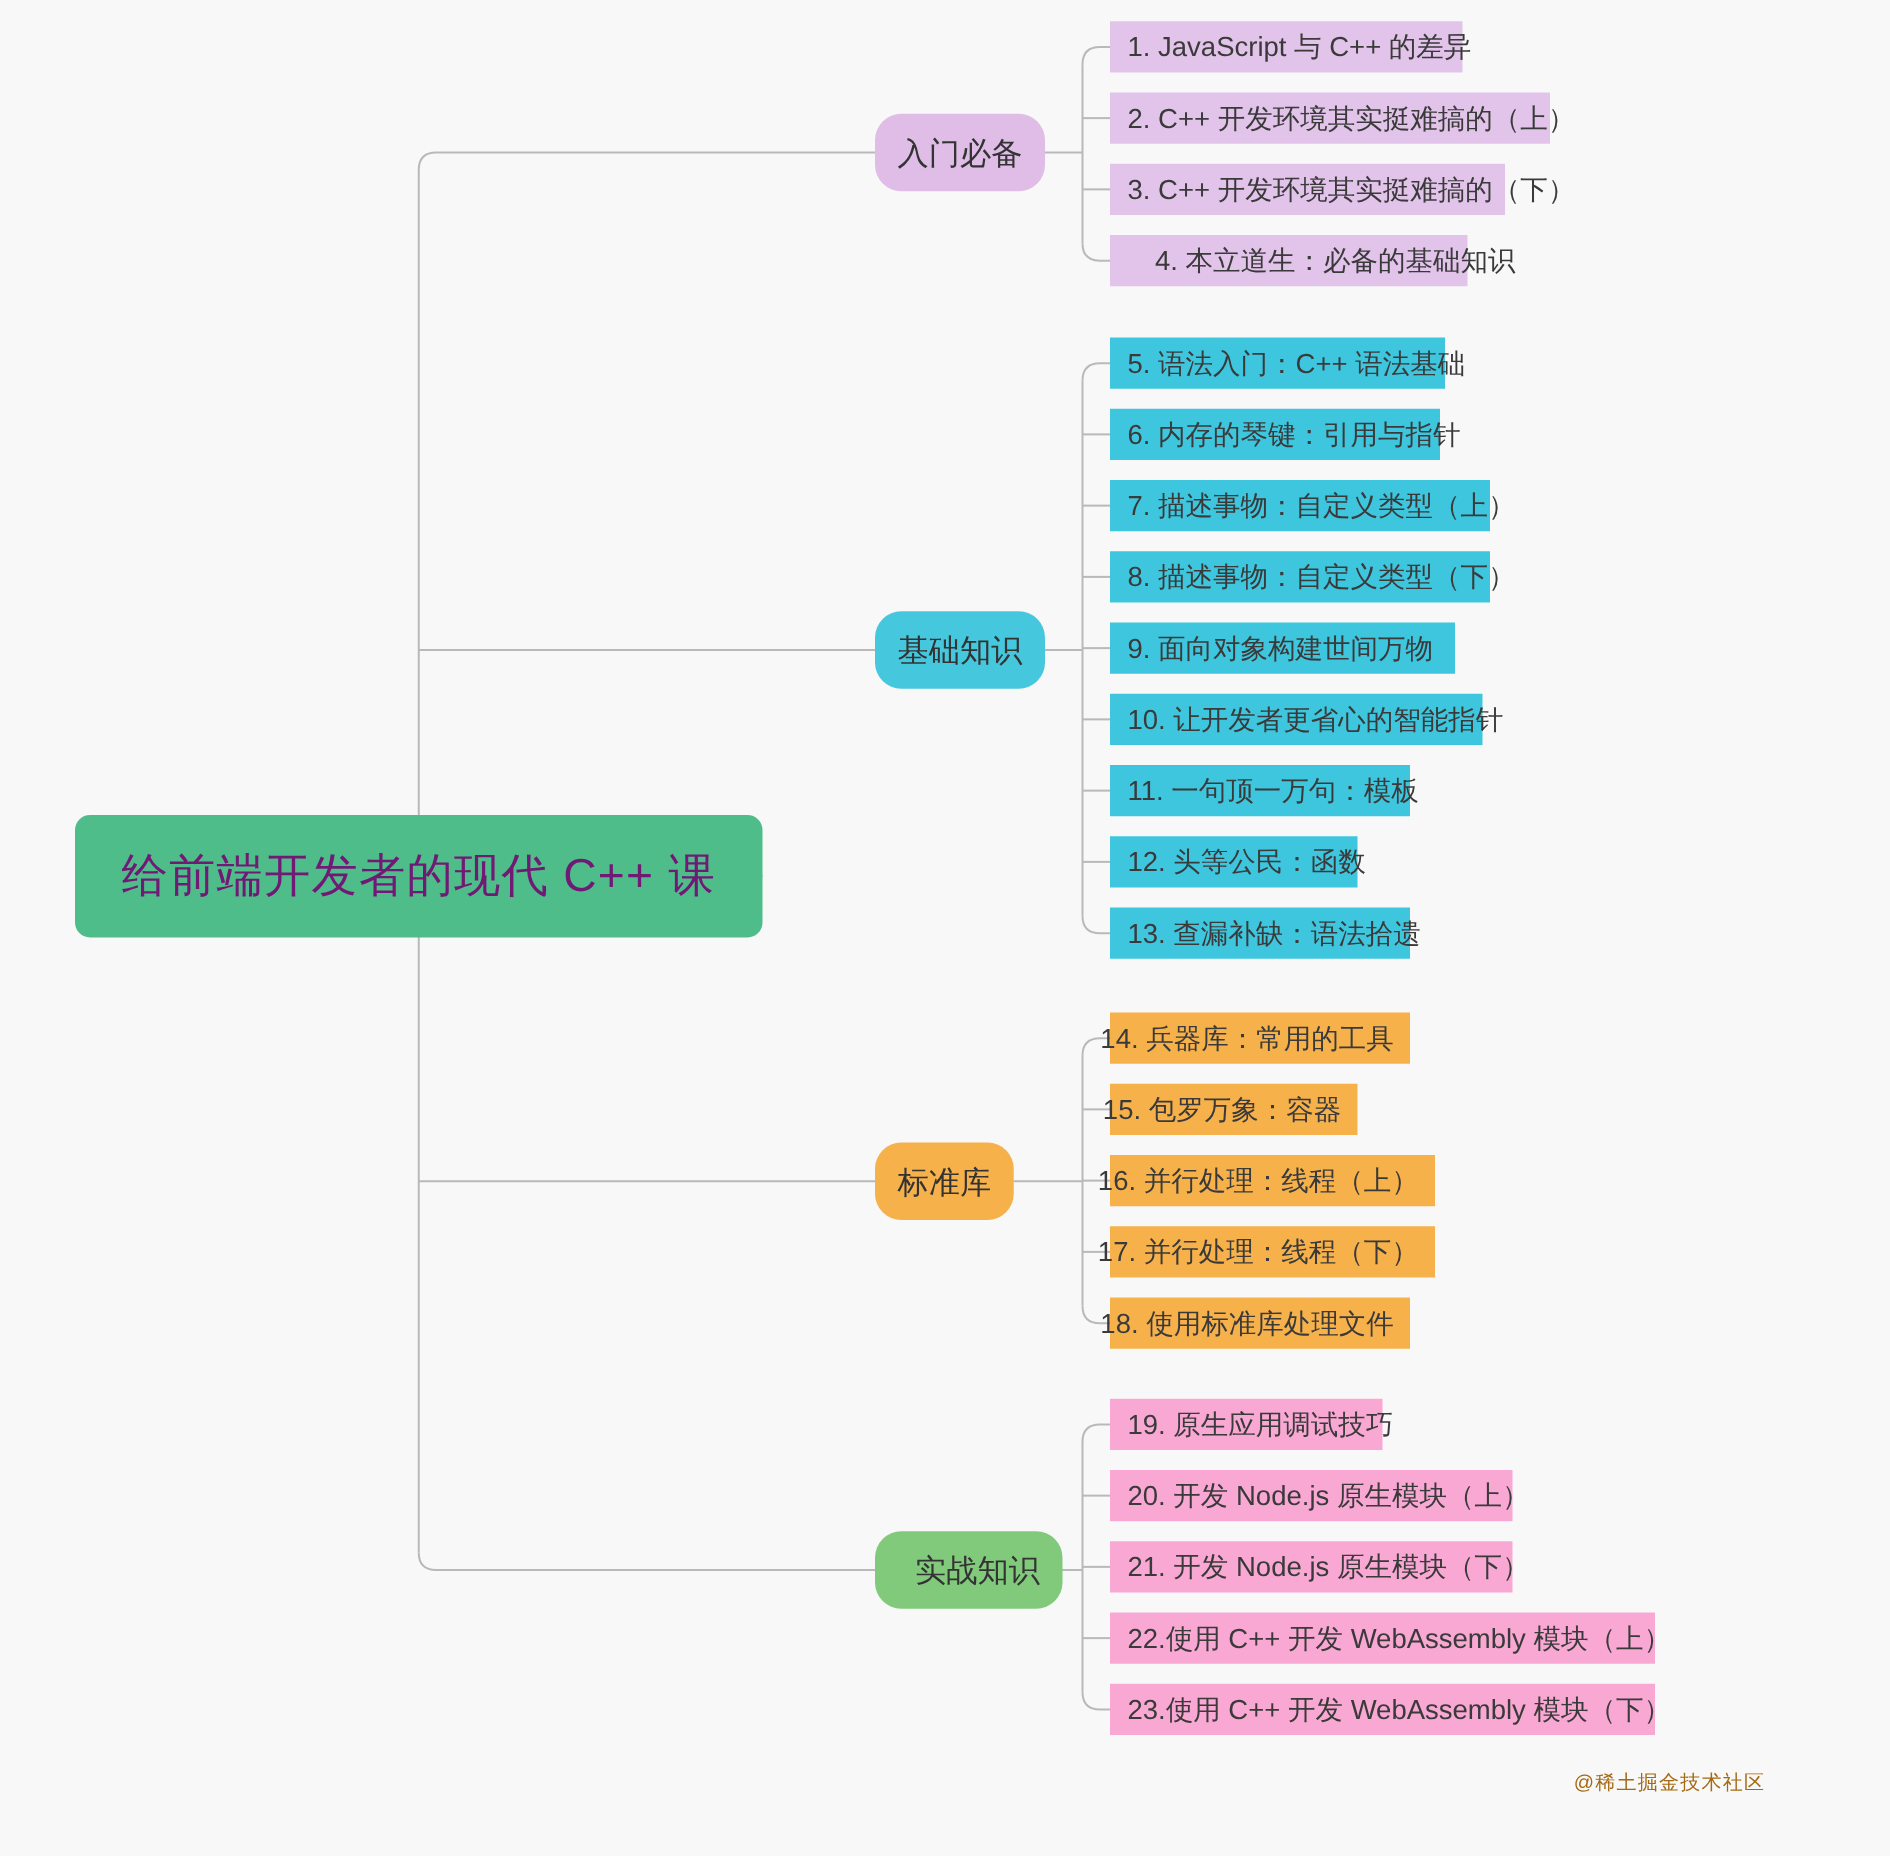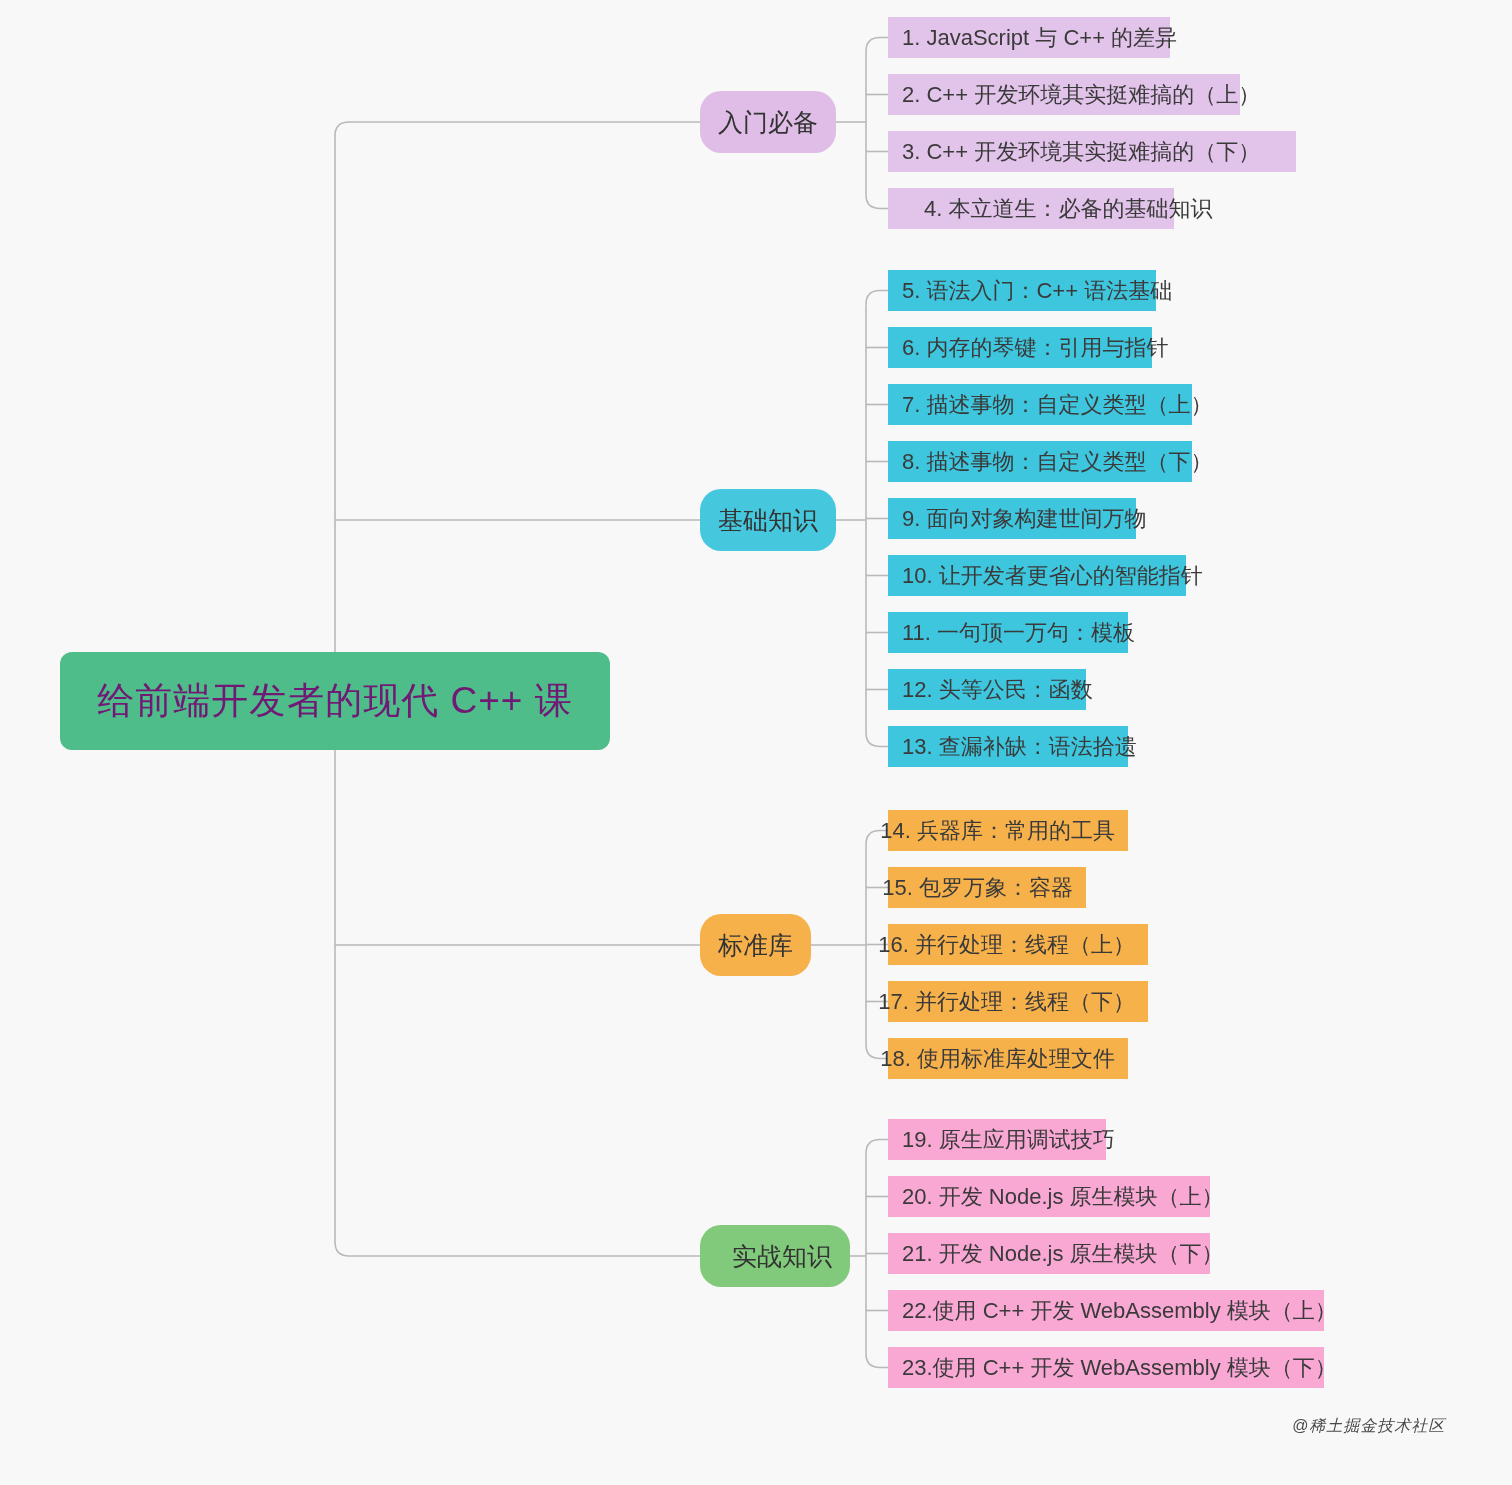--- a/index.html
+++ b/index.html
@@ -89,28 +89,27 @@
     white-space: nowrap;
   }
   .leaf-purple { background: #e2c3ea; }
   .leaf-teal   { background: #3ec6de; }
   .leaf-orange { background: #f7b14a; justify-content: flex-end; }
   .leaf-green  { background: #f9a8d4; }
 
   
   .watermark {
     position: absolute;
-    left: 1292px;
+    left: 1259px;
     top: 1416px;
     font-size: 16px;
-    color: #404040;
+    color: #a16207;
     letter-spacing: 1px;
     white-space: nowrap;
     opacity: 0.95;
-    font-style: italic;
   }
 </style>
 </head>
 <body>
 
 <div id="canvas">
 
   <svg id="wires" viewBox="0 0 1512 1485">
       <path d="M 610 701 H 335"></path>
       <path d="M 335 136 V 1242"></path>
@@ -169,39 +168,39 @@
         <span>实战知识</span>
       </div>
     </div>
   <div id="leaf-layer">
       <div class="leaf-node leaf-purple" style="left: 888px; top: 17px; width: 282px;">
         <span>1. JavaScript 与 C++ 的差异</span>
       </div>
       <div class="leaf-node leaf-purple" style="left: 888px; top: 74px; width: 352px;">
         <span>2. C++ 开发环境其实挺难搞的（上）</span>
       </div>
-      <div class="leaf-node leaf-purple" style="left: 888px; top: 131px; width: 408px;">
+      <div class="leaf-node leaf-purple" style="left: 888px; top: 131px; width: 316px;">
         <span>3. C++ 开发环境其实挺难搞的（下）</span>
       </div>
       <div class="leaf-node leaf-purple" style="left: 888px; top: 188px; width: 286px; padding-left: 36px;">
         <span>4. 本立道生：必备的基础知识</span>
       </div>
       <div class="leaf-node leaf-teal" style="left: 888px; top: 270px; width: 268px;">
         <span>5. 语法入门：C++ 语法基础</span>
       </div>
       <div class="leaf-node leaf-teal" style="left: 888px; top: 327px; width: 264px;">
         <span>6. 内存的琴键：引用与指针</span>
       </div>
       <div class="leaf-node leaf-teal" style="left: 888px; top: 384px; width: 304px;">
         <span>7. 描述事物：自定义类型（上）</span>
       </div>
       <div class="leaf-node leaf-teal" style="left: 888px; top: 441px; width: 304px;">
         <span>8. 描述事物：自定义类型（下）</span>
       </div>
-      <div class="leaf-node leaf-teal" style="left: 888px; top: 498px; width: 248px;">
+      <div class="leaf-node leaf-teal" style="left: 888px; top: 498px; width: 276px;">
         <span>9. 面向对象构建世间万物</span>
       </div>
       <div class="leaf-node leaf-teal" style="left: 888px; top: 555px; width: 298px;">
         <span>10. 让开发者更省心的智能指针</span>
       </div>
       <div class="leaf-node leaf-teal" style="left: 888px; top: 612px; width: 240px;">
         <span>11. 一句顶一万句：模板</span>
       </div>
       <div class="leaf-node leaf-teal" style="left: 888px; top: 669px; width: 198px;">
         <span>12. 头等公民：函数</span>

